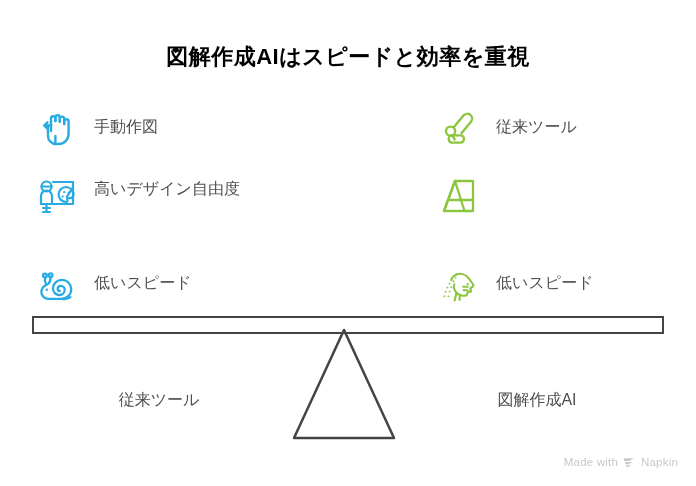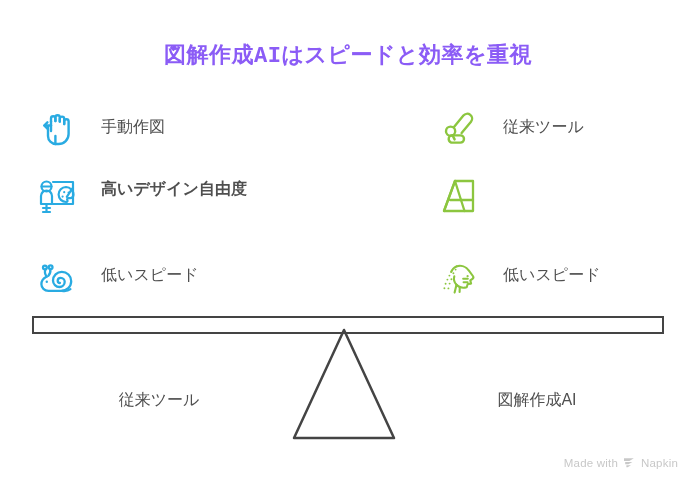--- a/index.html
+++ b/index.html
@@ -26,24 +26,23 @@
   
   .title {
     position: absolute;
     left: 0;
     top: 42px;
     width: 696px;
     text-align: center;
     font-size: 22px;
     font-weight: bold;
     letter-spacing: 0.5px;
-    color: #8b5cf6;
+    color: #000000;
     line-height: 30px;
     white-space: nowrap;
-    font-family: Liberation Mono, monospace;
   }
 
   
   .columns {
     position: absolute;
     left: 0;
     top: 108px;
     width: 696px;
     height: 200px;
   }
@@ -53,25 +52,25 @@
     width: 300px;
   }
   .column.left  { left: 34px; }
   .column.right { left: 436px; }
 
   .feature {
     position: absolute;
     left: 0;
     display: flex;
     align-items: flex-start;
-    gap: 21px;
+    gap: 14px;
   }
   .feature.row0 { top: 0px; }
-  .feature.row1 { top: 66px; font-weight: bold; }
-  .feature.row2 { top: 148px; }
+  .feature.row1 { top: 66px; }
+  .feature.row2 { top: 156px; }
 
   .feature-icon {
     flex: 0 0 auto;
     width: 46px;
     height: 46px;
     display: block;
   }
   .feature-icon svg { display: block; width: 46px; height: 46px; }
 
   .feature-label {
@@ -121,21 +120,21 @@
   }
   .base-label.left  { left: 34px;  width: 250px; }
   .base-label.right { left: 412px; width: 250px; }
 
   
   .watermark {
     position: absolute;
     right: 18px;
     bottom: 17px;
     display: flex;
-    align-items: center;
+    align-items: flex-start;
     gap: 5px;
     font-size: 11.5px;
     color: #c8c8c8;
     letter-spacing: 0.2px;
   }
   .watermark svg { display: block; }
 </style>
 </head>
 <body>
 

